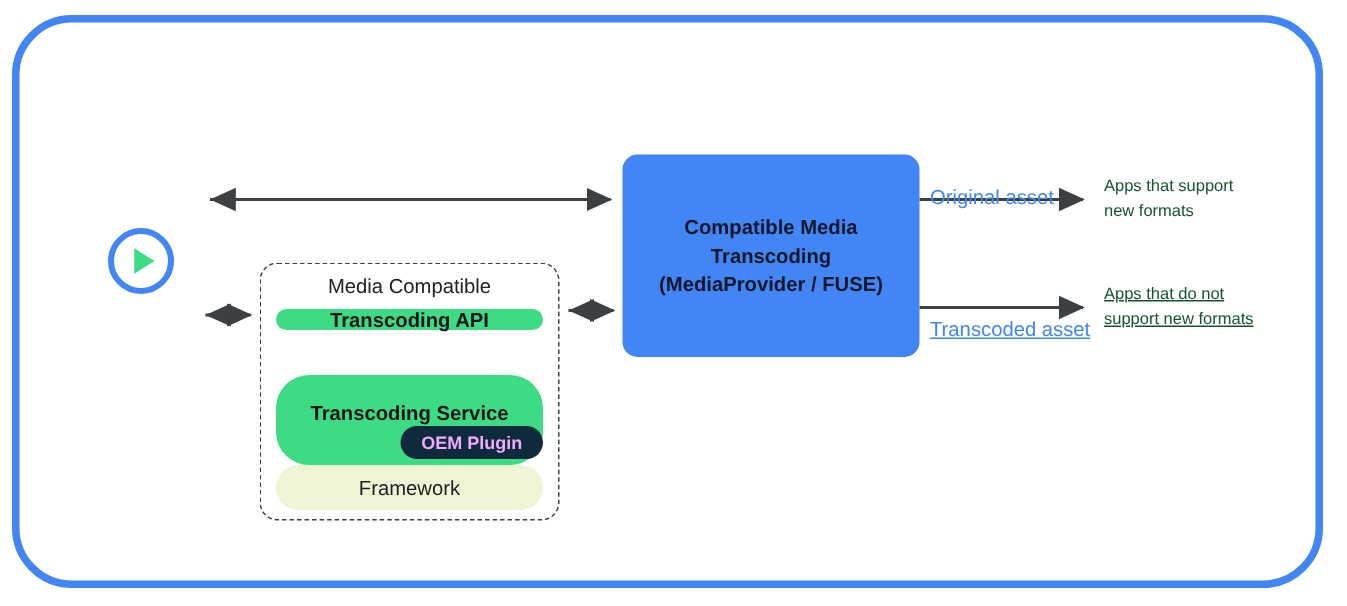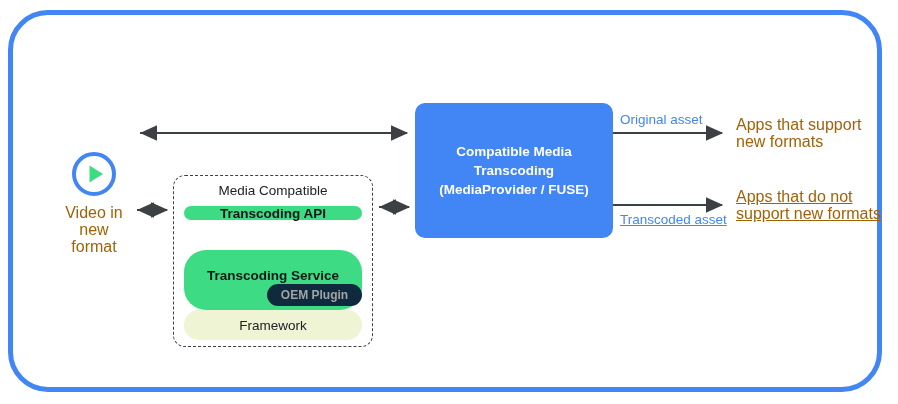--- a/index.html
+++ b/index.html
@@ -27,22 +27,22 @@
     height: 382px;
     box-sizing: border-box;
     border: 5px solid #4285f4;
     border-radius: 40px;
     background: #ffffff;
   }
 
   
   .txt {
     position: absolute;
-    color: #a16207;
-    font-size: 16px;
+    color: #14532d;
+    font-size: 11px;
     line-height: 17px;
     white-space: pre-line;
   }
   .txt.center { text-align: center; }
   .blue-label {
     color: #4285f4;
     font-size: 13.5px;
     line-height: 16px;
     position: absolute;
     white-space: nowrap;
@@ -113,21 +113,21 @@
   }
   #oem-plugin {
     left: 267px;
     top: 284px;
     width: 95px;
     height: 22px;
     background: #0e2a3c;
     border-radius: 11px;
     font-weight: bold;
     font-size: 12px;
-    color: #a3a3a3;
+    color: #f0abfc;
   }
   #hardware {
     left: 184px;
     top: 310px;
     width: 178px;
     height: 30px;
     background: #eef4d4;
     border-radius: 15px;
     font-size: 13.5px;
     color: #202124;
@@ -139,21 +139,21 @@
     left: 415px;
     top: 103px;
     width: 198px;
     height: 135px;
     background: #4285f4;
     border-radius: 10px;
     display: flex;
     align-items: center;
     justify-content: center;
     text-align: center;
-    color: #ffffff;
+    color: #0f172a;
     font-weight: bold;
     font-size: 13.5px;
     line-height: 19px;
     white-space: pre-line;
     padding: 0 8px;
     box-sizing: border-box;
   }
 
   
   #arrow-layer {
@@ -200,40 +200,37 @@
 
     <g>
       <line x1="613" y1="205" x2="722" y2="205" stroke="#3c4043" stroke-width="2" marker-end="url(#arrowEnd)"></line>
     </g>
   </svg>
 
   <svg id="video-icon" viewBox="0 0 48 48" xmlns="http://www.w3.org/2000/svg">
     <circle cx="24" cy="24" r="20" fill="#ffffff" stroke="#4285f4" stroke-width="4"></circle>
     <path d="M19.5 15.5 L33 24 L19.5 32.5 Z" fill="#3ddc84"></path>
   </svg>
-  <div class="txt center" style="left:52px; top:204px; width:84px;">Video in
-new
-format</div>
 
   <div id="media-framework-box"></div>
   <div id="media-framework-title">Media Compatible</div>
 
   <div class="pill" id="transcoding-api">Transcoding API</div>
 
   <div class="pill" id="transcoding-service">Transcoding Service</div>
 
   <div class="pill" id="oem-plugin">OEM Plugin</div>
 
   <div class="pill" id="hardware">Framework</div>
 
   <div id="cmt-box">Compatible Media
 Transcoding
 (MediaProvider / FUSE)</div>
 
-  <div class="blue-label" style="left:620px; top:112px;">Original asset</div>
+  <div class="blue-label" style="left:620px; top:124px;">Original asset</div>
 
   <div class="blue-label" style="left:620px; top:212px;text-decoration:underline;">Transcoded asset</div>
 
   <div class="txt" style="left:736px; top:116px; width:150px;">Apps that support
 new formats</div>
 
   <div class="txt" style="left:736px; top:188px; width:160px;text-decoration:underline;">Apps that do not
 support new formats</div>
 
 </div>

